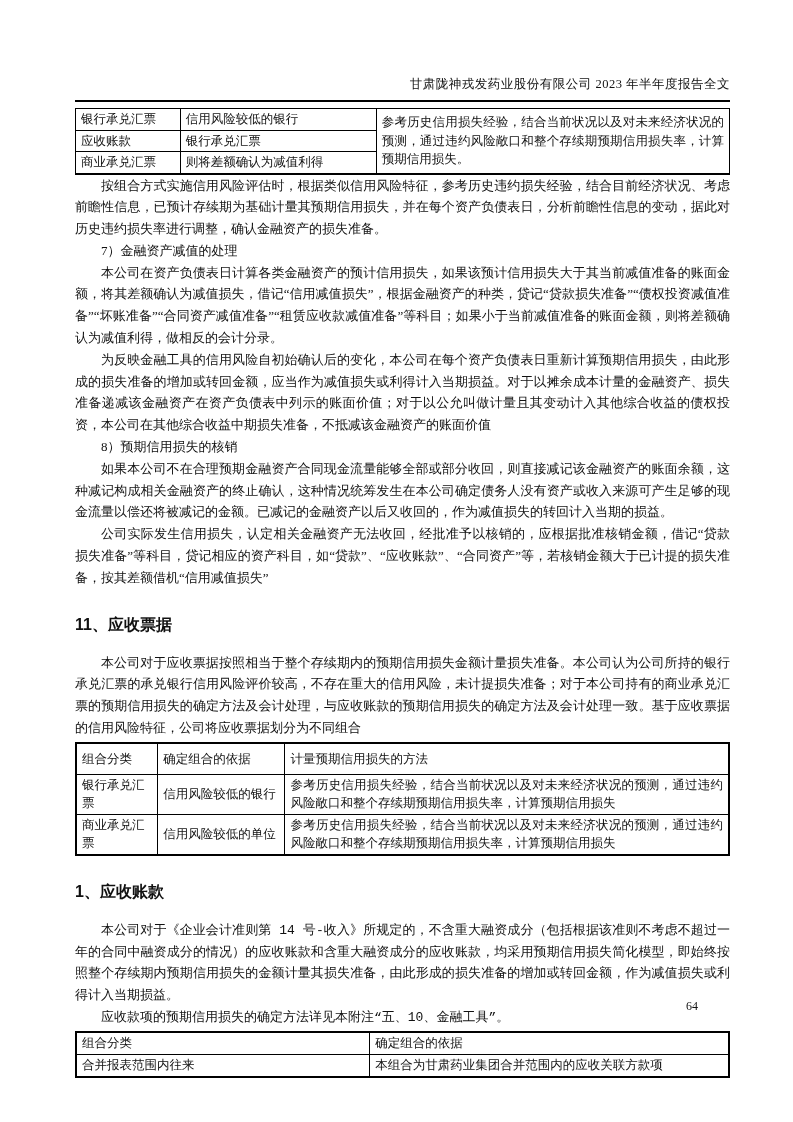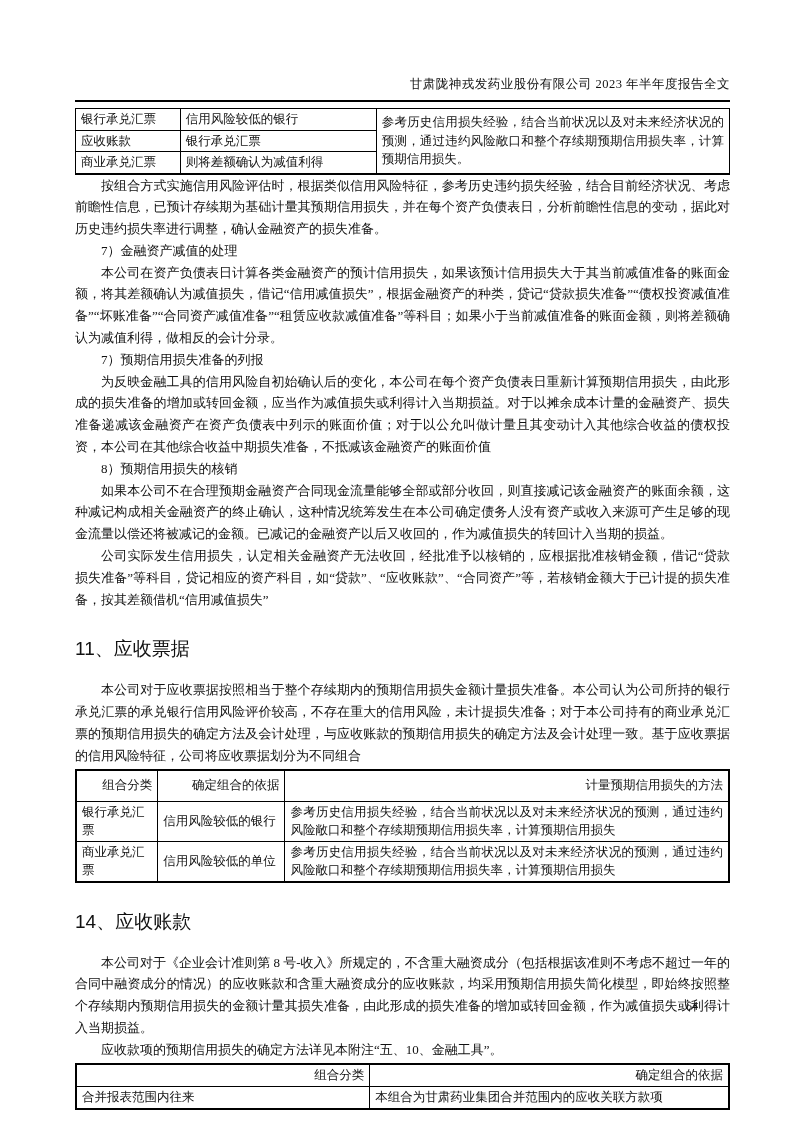--- a/index.html
+++ b/index.html
@@ -33,38 +33,38 @@
   td,th{
     border:1px solid #000;
     padding:1px 5px;
     line-height:18.5px;
     font-weight:normal;
     vertical-align:middle;
     word-break:break-all;
   }
   .tbl{border:2px solid #000;}
   .tbl-cont{border-top:1px solid #000;border-left:1.5px solid #000;border-right:1.5px solid #000;border-bottom:2px solid #000;margin-top:6px;}
-  .c{text-align:right;}
+  .c{text-align:left;}
   .j{text-align:justify;margin-top:40px;}
   
   .para{
     font-size:13px;
     line-height:21.8px;
     text-align:justify;
     text-indent:2em;
     margin:0;
   }
   .block{margin-top:0;}
   .sec-heading{
-    font-size:19px;
-    font-weight:normal;
+    font-size:16px;
+    font-weight:bold;
     margin:26px 0 0 0;
     font-family:"Liberation Sans","DejaVu Sans",sans-serif;
   }
-  .sec-gap{margin-top:17px;}
+  .sec-gap{margin-top:17px;font-family:Liberation Mono, monospace;}
   .t2 .hrow td{height:28px;}
   .t3 td{height:19px;}
   .page-number{
     position:absolute;
     bottom:41px;
     right:95px;
     font-size:12px;
   }
 </style>
 </head>
@@ -94,21 +94,20 @@
       <td>商业承兑汇票</td>
       <td>则将差额确认为减值利得</td>
     </tr>
   </tbody>
     </table>
 
   <div class="block">
     <p class="para">按组合方式实施信用风险评估时，根据类似信用风险特征，参考历史违约损失经验，结合目前经济状况、考虑前瞻性信息，已预计存续期为基础计量其预期信用损失，并在每个资产负债表日，分析前瞻性信息的变动，据此对历史违约损失率进行调整，确认金融资产的损失准备。</p>
     <p class="para">7）金融资产减值的处理</p>
     <p class="para">本公司在资产负债表日计算各类金融资产的预计信用损失，如果该预计信用损失大于其当前减值准备的账面金额，将其差额确认为减值损失，借记“信用减值损失”，根据金融资产的种类，贷记“贷款损失准备”“债权投资减值准备”“坏账准备”“合同资产减值准备”“租赁应收款减值准备”等科目；如果小于当前减值准备的账面金额，则将差额确认为减值利得，做相反的会计分录。</p>
-    <p class="para">7）预期信用损失准备的列报</p>
     <p class="para">为反映金融工具的信用风险自初始确认后的变化，本公司在每个资产负债表日重新计算预期信用损失，由此形成的损失准备的增加或转回金额，应当作为减值损失或利得计入当期损益。对于以摊余成本计量的金融资产、损失准备递减该金融资产在资产负债表中列示的账面价值；对于以公允叫做计量且其变动计入其他综合收益的债权投资，本公司在其他综合收益中期损失准备，不抵减该金融资产的账面价值</p>
     <p class="para">8）预期信用损失的核销</p>
     <p class="para">如果本公司不在合理预期金融资产合同现金流量能够全部或部分收回，则直接减记该金融资产的账面余额，这种减记构成相关金融资产的终止确认，这种情况统筹发生在本公司确定债务人没有资产或收入来源可产生足够的现金流量以偿还将被减记的金额。已减记的金融资产以后又收回的，作为减值损失的转回计入当期的损益。</p>
     <p class="para">公司实际发生信用损失，认定相关金融资产无法收回，经批准予以核销的，应根据批准核销金额，借记“贷款损失准备”等科目，贷记相应的资产科目，如“贷款”、“应收账款”、“合同资产”等，若核销金额大于已计提的损失准备，按其差额借机“信用减值损失”</p>
   </div>
 
   <h2 class="sec-heading">11、应收票据</h2>
   <p class="para sec-gap">本公司对于应收票据按照相当于整个存续期内的预期信用损失金额计量损失准备。本公司认为公司所持的银行承兑汇票的承兑银行信用风险评价较高，不存在重大的信用风险，未计提损失准备；对于本公司持有的商业承兑汇票的预期信用损失的确定方法及会计处理，与应收账款的预期信用损失的确定方法及会计处理一致。基于应收票据的信用风险特征，公司将应收票据划分为不同组合</p>
 
   <table class="tbl t2" style="margin-top:2px;">
@@ -129,23 +128,23 @@
       <td class="j">参考历史信用损失经验，结合当前状况以及对未来经济状况的预测，通过违约风险敞口和整个存续期预期信用损失率，计算预期信用损失</td>
     </tr>
     <tr>
       <td>商业承兑汇票</td>
       <td>信用风险较低的单位</td>
       <td class="j">参考历史信用损失经验，结合当前状况以及对未来经济状况的预测，通过违约风险敞口和整个存续期预期信用损失率，计算预期信用损失</td>
     </tr>
   </tbody>
     </table>
 
-  <h2 class="sec-heading">14、应收账款</h2>
+  <h2 class="sec-heading">1、应收账款</h2>
   <div class="sec-gap">
-    <p class="para">本公司对于《企业会计准则第 8 号-收入》所规定的，不含重大融资成分（包括根据该准则不考虑不超过一年的合同中融资成分的情况）的应收账款和含重大融资成分的应收账款，均采用预期信用损失简化模型，即始终按照整个存续期内预期信用损失的金额计量其损失准备，由此形成的损失准备的增加或转回金额，作为减值损失或利得计入当期损益。</p>
+    <p class="para">本公司对于《企业会计准则第 14 号-收入》所规定的，不含重大融资成分（包括根据该准则不考虑不超过一年的合同中融资成分的情况）的应收账款和含重大融资成分的应收账款，均采用预期信用损失简化模型，即始终按照整个存续期内预期信用损失的金额计量其损失准备，由此形成的损失准备的增加或转回金额，作为减值损失或利得计入当期损益。</p>
     <p class="para">应收款项的预期信用损失的确定方法详见本附注“五、10、金融工具”。</p>
   </div>
 
   <table class="tbl t3" style="margin-top:2px;">
     <colgroup>
         <col style="width:45%">
         <col style="width:55%">
       </colgroup>
     <tbody>
         <tr>

